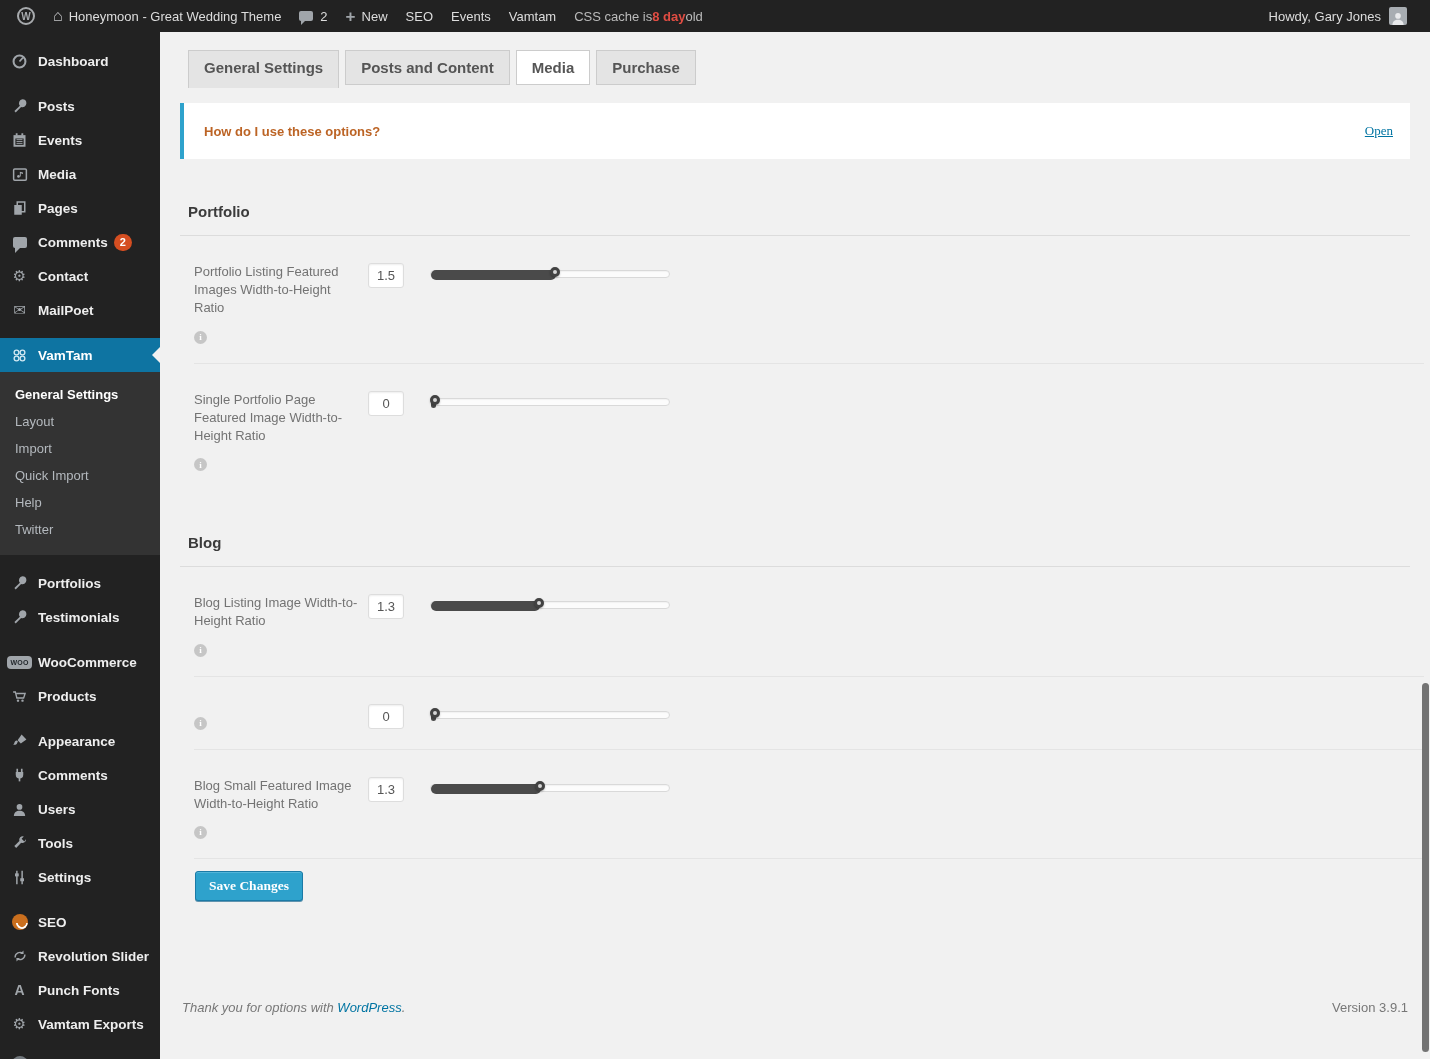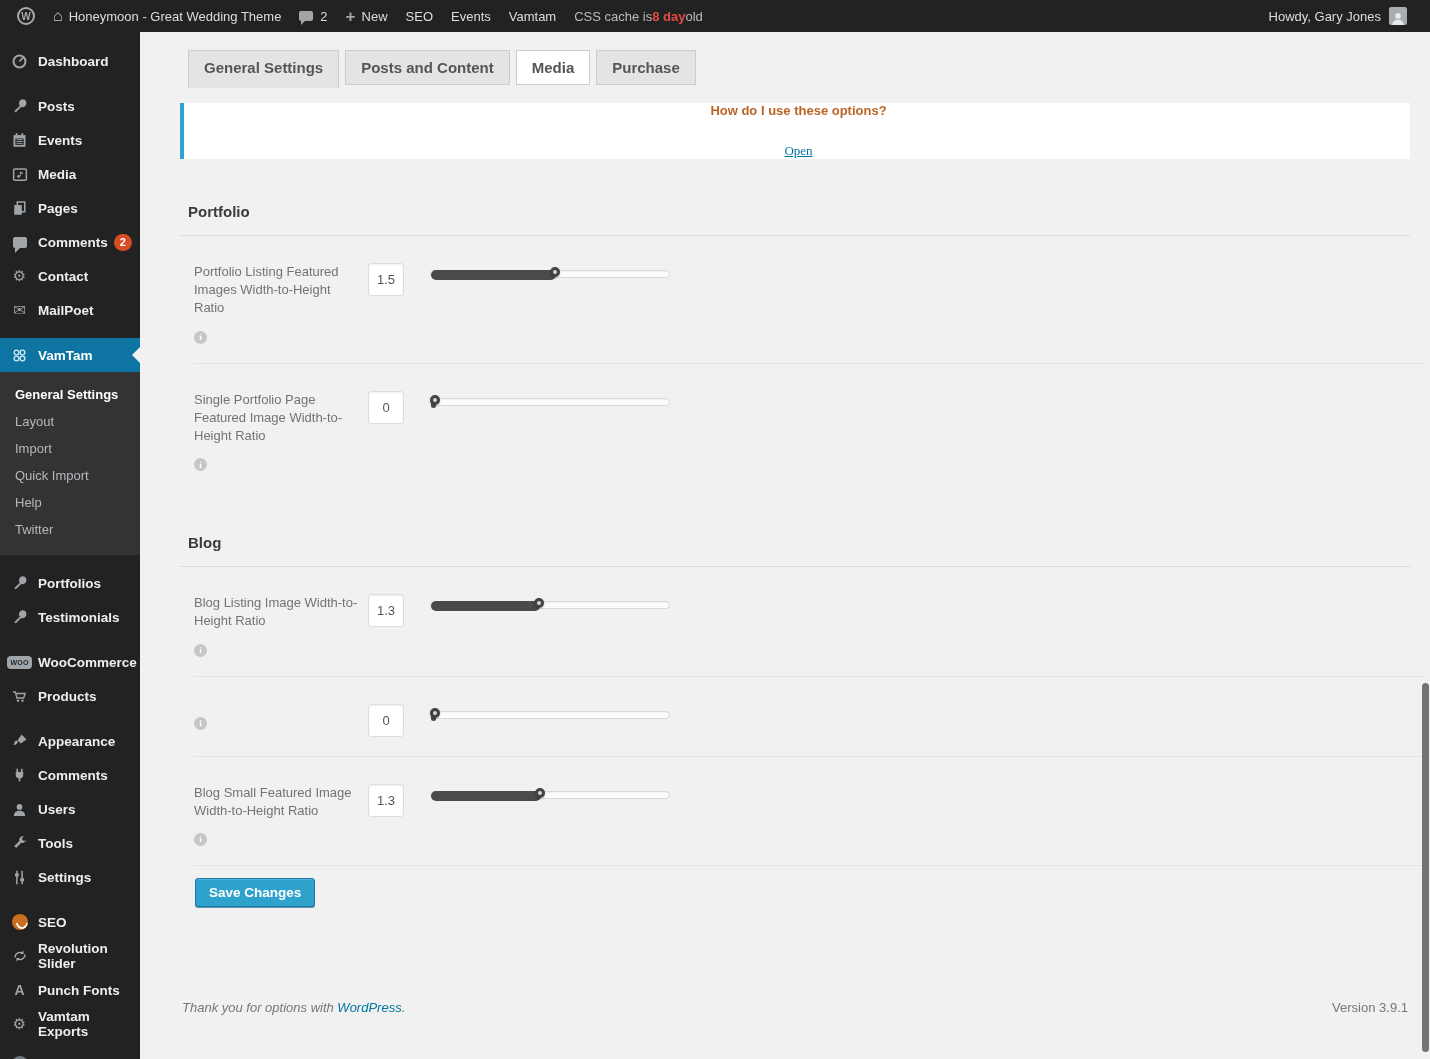--- a/index.html
+++ b/index.html
@@ -17,21 +17,21 @@
   .ab-bubble:after { content:''; position:absolute; left:2px; bottom:-4px;
     border:4px solid transparent; border-top-color:#a0a5aa; border-left-color:#a0a5aa; border-width:3px; }
   .ab-plus { color:#a0a5aa; font-size:17px; font-weight:700; margin-right:6px; line-height:1; }
   .ab-cache { color:#bbb; }
   .cache-age { color:#e14d43; font-weight:700; }
   .ab-right { margin-left:auto; display:flex; align-items:center; }
   .avatar { width:18px; height:18px; background:#a8adb2; border-radius:2px; margin-left:8px;
     display:flex; align-items:flex-end; justify-content:center; overflow:hidden; }
 
   
-  .sidebar { position:fixed; top:32px; left:0; bottom:0; width:140px; background:#222; padding-top:12px; z-index:40; }
+  .sidebar { position:fixed; top:32px; left:0; bottom:0; width:160px; background:#222; padding-top:12px; z-index:40; }
   .menu-item { position:relative; display:flex; align-items:center; height:34px; padding-left:9px;
     color:#eee; font-size:13.5px; font-weight:600; cursor:pointer; }
   .menu-item .mi-icon { width:21px; height:20px; margin-right:8px; color:#a0a5aa;
     display:flex; align-items:center; justify-content:center; font-size:15px; flex:0 0 21px; }
   .menu-item svg { display:block; }
   .menu-sep { height:11px; }
   .menu-item.current { background:#0e74a2; color:#fff; }
   .menu-item.current .mi-icon { color:#fff; }
   .menu-item.current:after { content:''; position:absolute; right:0; top:50%; margin-top:-8px;
     border:8px solid transparent; border-right-color:#f1f1f1; }
@@ -56,49 +56,49 @@
   
   .content { margin-left:160px; padding:50px 20px 0 20px; position:relative; min-height:1027px; }
 
   .nav-tabs { display:flex; align-items:flex-start; margin-left:8px; }
   .nav-tab { background:#e4e4e4; border:1px solid #ccc; color:#555; font-size:15px; font-weight:600;
     padding:8px 15px; margin-right:6px; cursor:pointer; white-space:nowrap; }
   .nav-tab.active { border-bottom:none; padding-bottom:12px; }
   .nav-tab.white { background:#fff; }
 
   .help-box { margin-top:15px; height:56px; background:#fff; border-left:4px solid #2ea2cc;
-    display:flex; align-items:center; justify-content:space-between; padding:0 17px 0 20px;flex-direction:column; }
+    display:flex; align-items:center; justify-content:space-between; padding:0 17px 0 20px; }
   .help-question { color:#bc6425; font-size:13px; font-weight:700; }
   .help-open { color:#0074a2; font-size:13px; text-decoration:underline; cursor:pointer;font-family:Liberation Serif, serif; }
 
   .section-title { margin:44px 0 0 8px; font-size:15px; font-weight:700; color:#3b3b3b; }
   .section-rule { border:none; border-top:1px solid #dcdcdc; margin:15px 0 0 0; }
 
   .setting-row { display:grid; grid-template-columns:174px 62px 240px; margin-left:14px; padding:27px 0 19px 0; }
   .setting-row.ruled { border-bottom:1px solid #e4e4e4; margin-right:-14px; padding-right:14px; }
   .row-label { font-size:13px; color:#737373; line-height:1.4; padding-right:10px; }
   .info-icon { width:13px; height:13px; border-radius:50%; background:#c6c6c6; color:#fff;
     font-size:9px; font-weight:700; font-family:"Liberation Serif",serif; display:flex; align-items:center;
     justify-content:center; margin-top:13px; cursor:pointer; }
-  .ratio-input { width:36px; height:33px; border:1px solid #ddd; border-radius:3px; background:#fff;
+  .ratio-input { width:36px; height:25px; border:1px solid #ddd; border-radius:3px; background:#fff;
     text-align:center; font-size:13px; color:#555; box-shadow:inset 0 1px 2px rgba(0,0,0,.07); outline:none; }
   .slider { position:relative; height:16px; margin-top:4px; }
   .slider .track { position:absolute; left:0; right:0; top:3px; height:8px; background:#fcfcfc;
     border:1px solid #d9d9d9; border-radius:6px; box-shadow:inset 0 1px 1px rgba(0,0,0,.04); }
   .slider .fill { position:absolute; left:1px; top:3px; height:10px; width:var(--p,0%);
     background:#4a4a4a; border-radius:6px; }
   .slider .knob { position:absolute; top:0; left:var(--p,0%); transform:translateX(-50%);
     width:10px; height:10px; border:3px solid #424242; border-radius:50%; background:#d6d6d6;
     box-shadow:0 1px 2px rgba(0,0,0,.25); cursor:pointer; }
 
   .save-wrap { margin:12px 0 0 15px; }
   .save-btn { background:#2ea2cc; border:1px solid #1b7aa6; border-radius:3px; color:#fff;
     font-size:13.5px; font-weight:600; padding:6px 13px; cursor:pointer;
     box-shadow:inset 0 1px 0 rgba(120,200,230,.5), 0 1px 0 rgba(0,86,132,.6);
-    font-family:Liberation Sans, sans-serif; }
+    font-family:Liberation Serif, serif; }
 
   .footer { position:absolute; left:22px; right:22px; bottom:12px; display:flex;
     justify-content:space-between; align-items:center; font-size:13px; color:#777; }
   .footer-left { font-style:italic; }
   .footer-link { color:#0074a2; text-decoration:none; cursor:pointer; }
   .footer-version { color:#777; }
 
   .scroll-thumb { position:fixed; right:1px; top:683px; width:7px; height:369px;
     background:#737373; border-radius:4px; z-index:60; cursor:grab; }
 </style>

